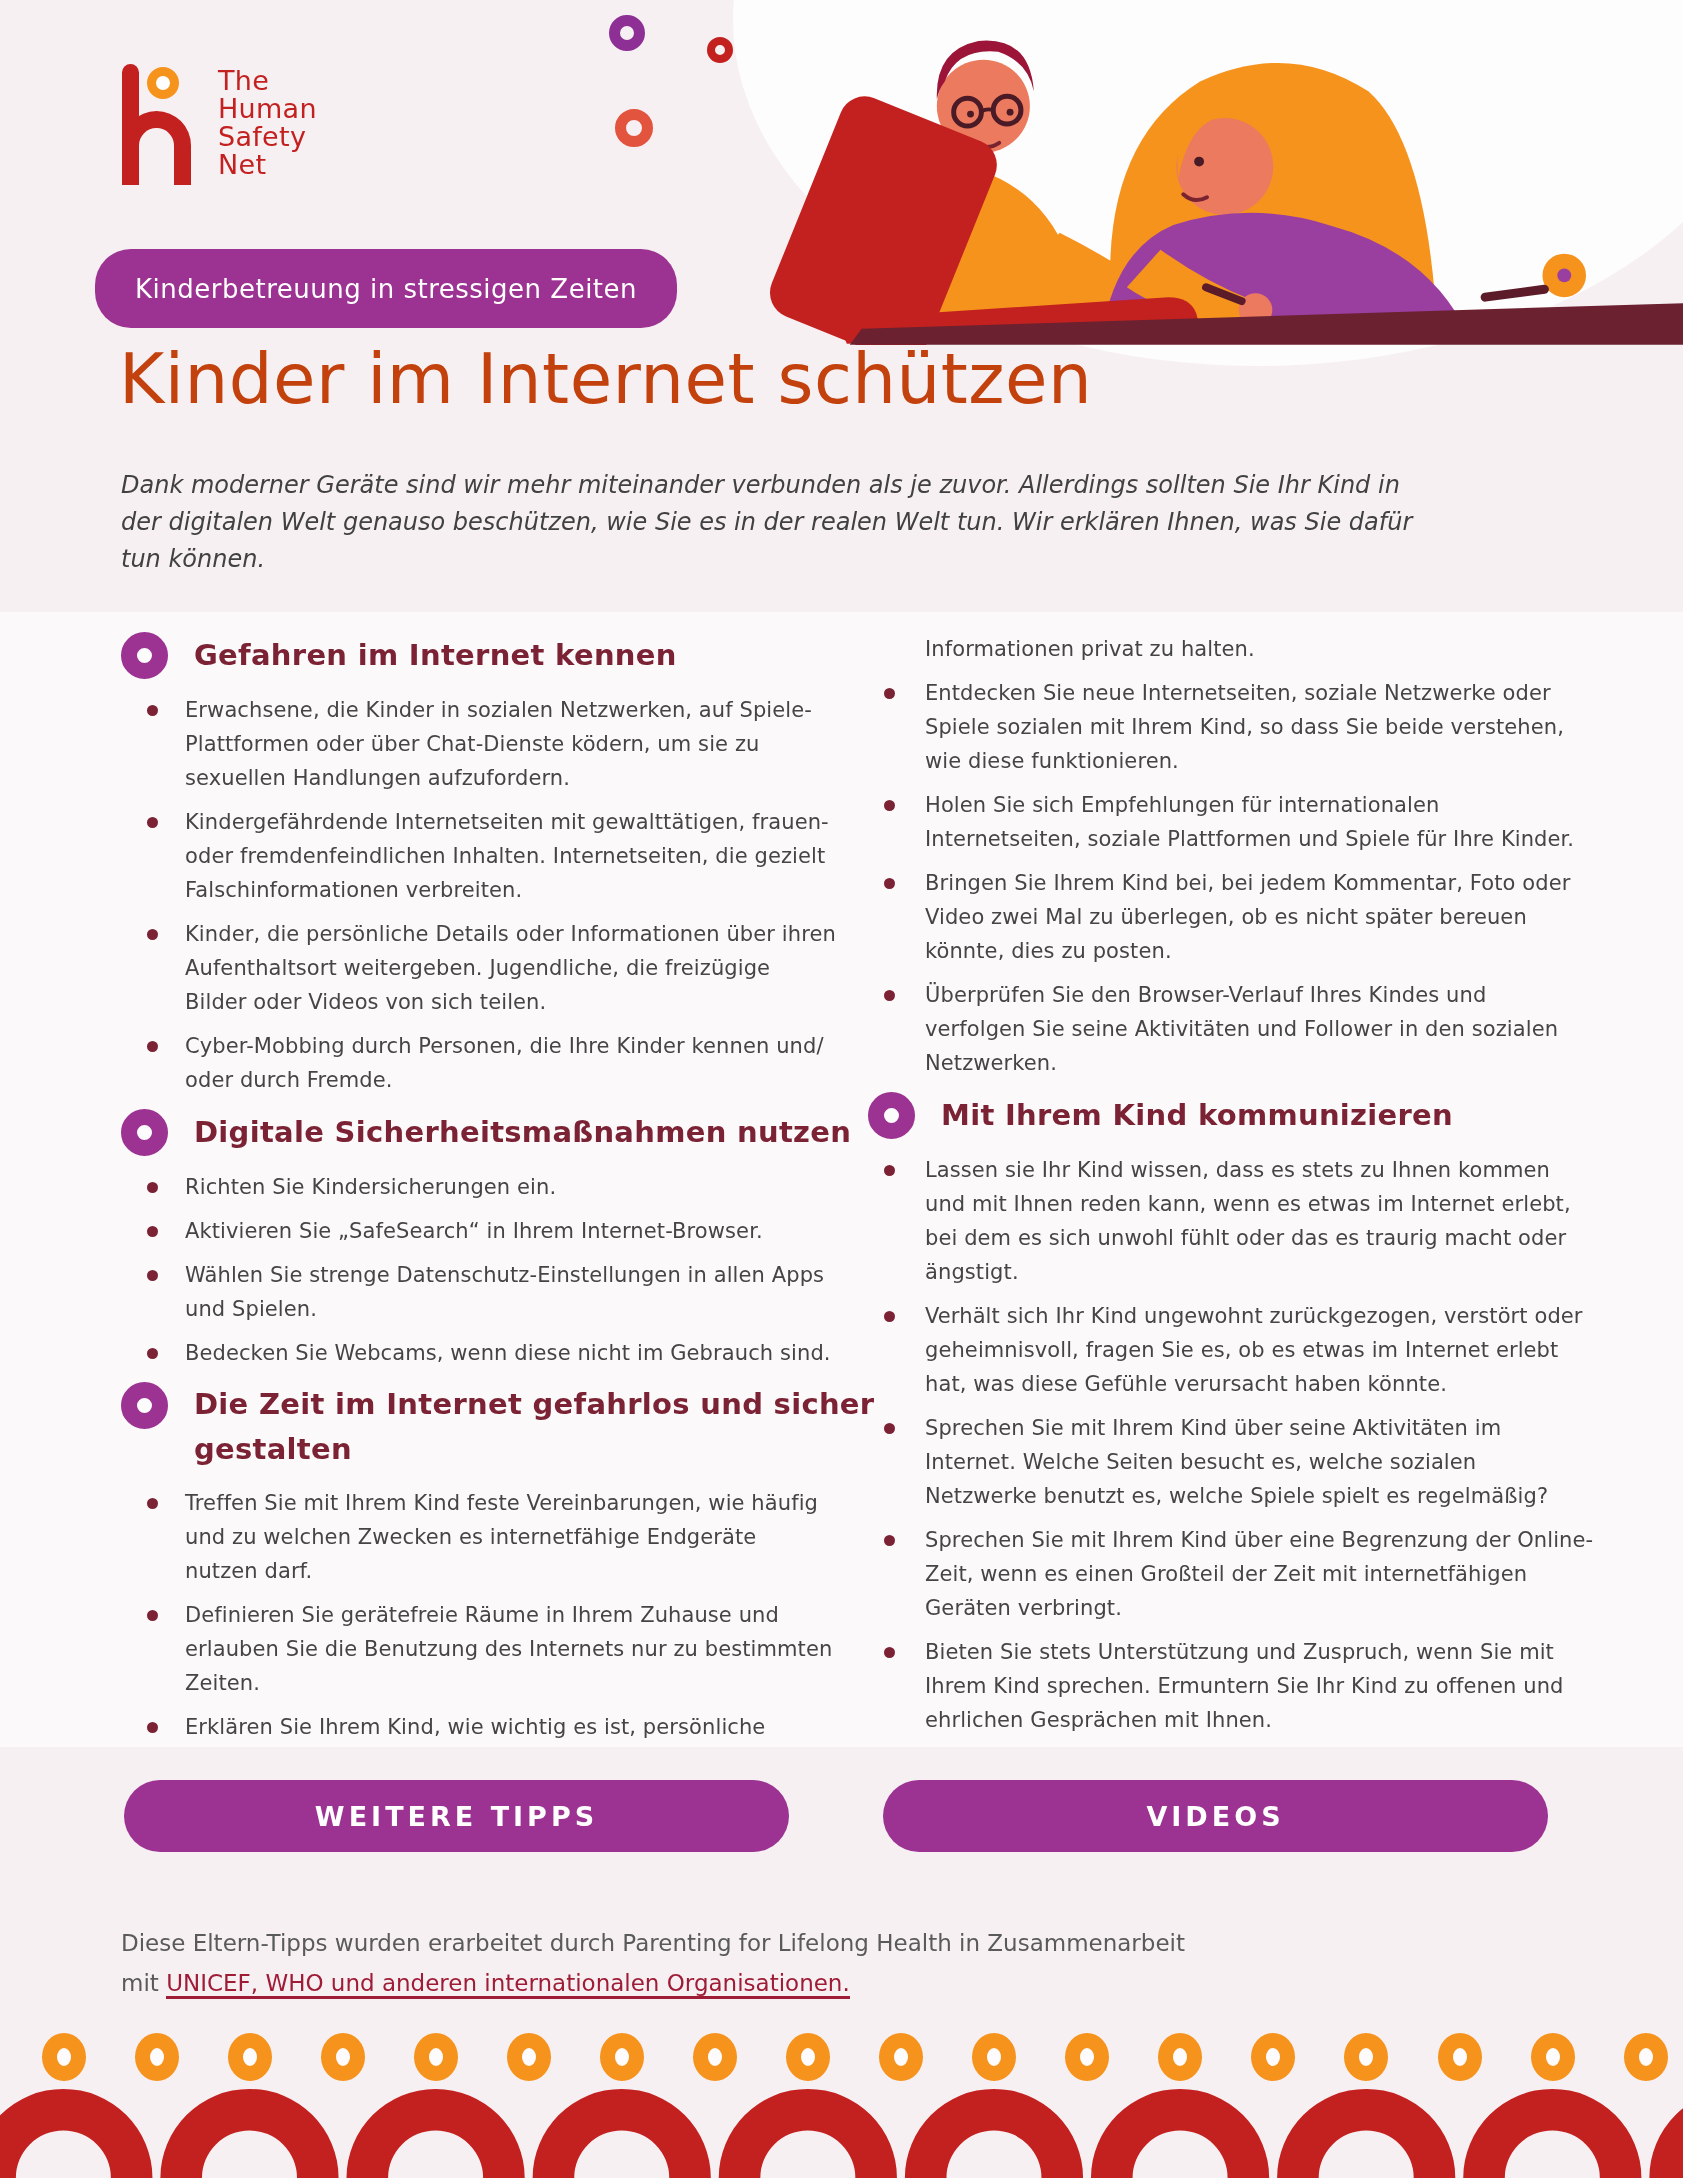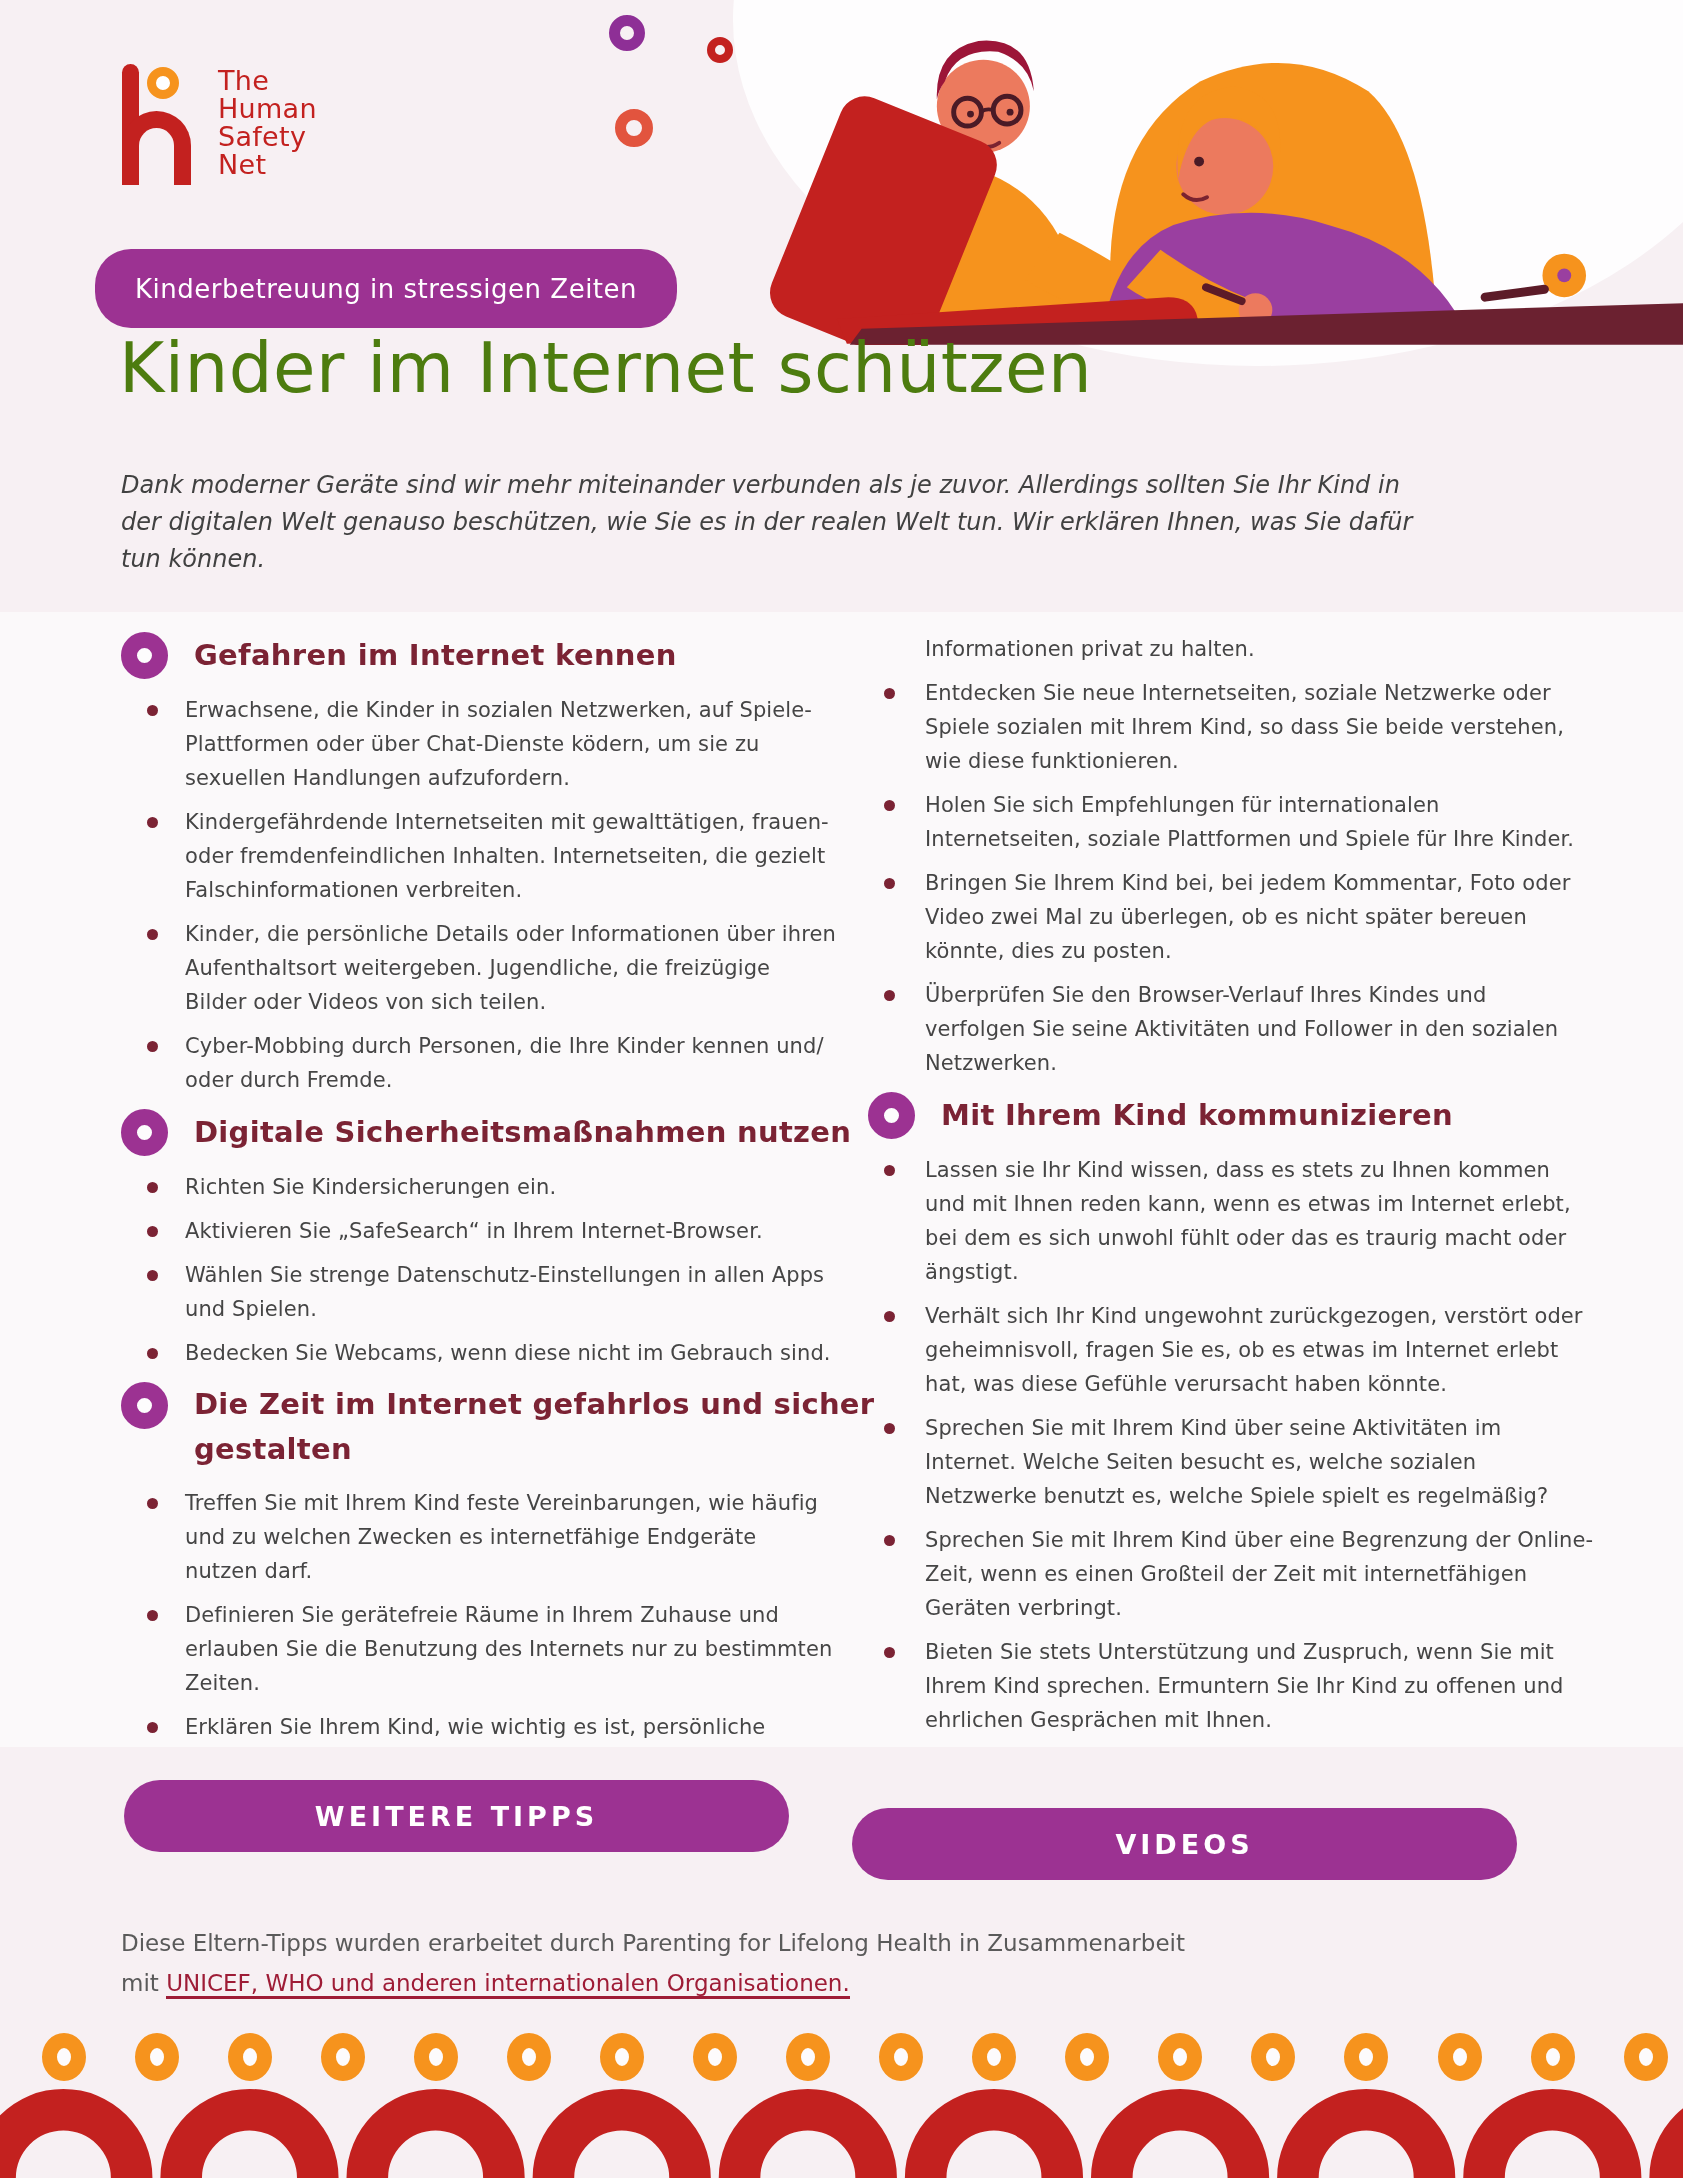--- a/index.html
+++ b/index.html
@@ -12,21 +12,21 @@
   
   .logo{position:absolute;left:99px;top:61px;width:416px;height:139px;}
   .logo .stem{position:absolute;left:23px;top:3px;width:17px;height:121px;background:#c3211f;border-radius:9px;}
   .logo .arch{position:absolute;left:23px;top:50px;width:35px;height:57px;border:17px solid #c3211f;border-bottom:none;
               border-top-left-radius:36px;border-top-right-radius:36px;}
   .logo .dot{position:absolute;left:48px;top:6px;width:14px;height:14px;border:9px solid #f6931d;border-radius:50%;background:#fff;}
   .logo-text{position:absolute;left:119px;top:6px;color:#c3211f;font-size:27px;font-weight:500;line-height:28px;letter-spacing:0.3px;}
   
   .badge{position:absolute;left:95px;top:249px;height:71px;background:#9c3292;color:#fff;border-radius:36px;
          display:inline-flex;align-items:center;padding:4px 40px;font-size:26px;letter-spacing:0.5px;}
-  .title{position:absolute;left:119px;top:328px;color:#4d7c0f;font-size:69px;font-weight:500;letter-spacing:0.5px;white-space:nowrap;}
+  .title{position:absolute;left:119px;top:339px;color:#c2410c;font-size:69px;font-weight:500;letter-spacing:0.5px;white-space:nowrap;}
   .intro{position:absolute;left:121px;top:467px;color:#414141;font-size:24px;line-height:37px;}
   .intro div{white-space:nowrap;font-style:italic;}
   
   .donut{position:absolute;border-radius:50%;background:transparent;}
   
   .col{position:absolute;top:616px;padding-top:16px;}
   .col-left{left:121px;width:723px;}
   .col-right{left:868px;width:716px;}
   .sec{margin-top:12px;}
   .sec:first-child{margin-top:0;}
@@ -40,21 +40,21 @@
   .bullet::before{content:'';position:absolute;left:26px;top:12px;width:11px;height:11px;border-radius:50%;background:#7b2334;}
   .col-right .bullet::before{left:16px;}
   .ln{white-space:nowrap;color:#454545;font-size:21px;line-height:34px;letter-spacing:0.1px;}
   .cont-line{padding-left:64px;margin-bottom:10px;}
   .col-right .cont-line{padding-left:57px;}
   
   .pill-btn{position:absolute;top:1780px;width:665px;height:72px;border-radius:51px;background:#9c3292;border:none;
             color:#fff;font-family:inherit;font-size:27px;font-weight:bold;letter-spacing:4px;
             display:flex;align-items:center;justify-content:center;cursor:pointer;}
   .btn-left{left:124px;}
-  .btn-right{left:852px;margin-top:28px;}
+  .btn-right{left:883px;}
   
   .footer-note{position:absolute;left:121px;top:1923px;font-size:23px;line-height:40px;color:#5a5a5a;}
   .footer-note a{color:#9e1c36;text-decoration:none;border-bottom:3px solid #9e1c36;}
   .dots-row .fdot{position:absolute;width:14px;height:18px;border:15px solid #f6931d;border-radius:50%;background:#fdfbfc;}
   .arches-svg{position:absolute;left:0;top:1980px;z-index:40;}
   
   .illus{position:absolute;left:733px;top:0;}
 </style>
 </head>
 <body>

